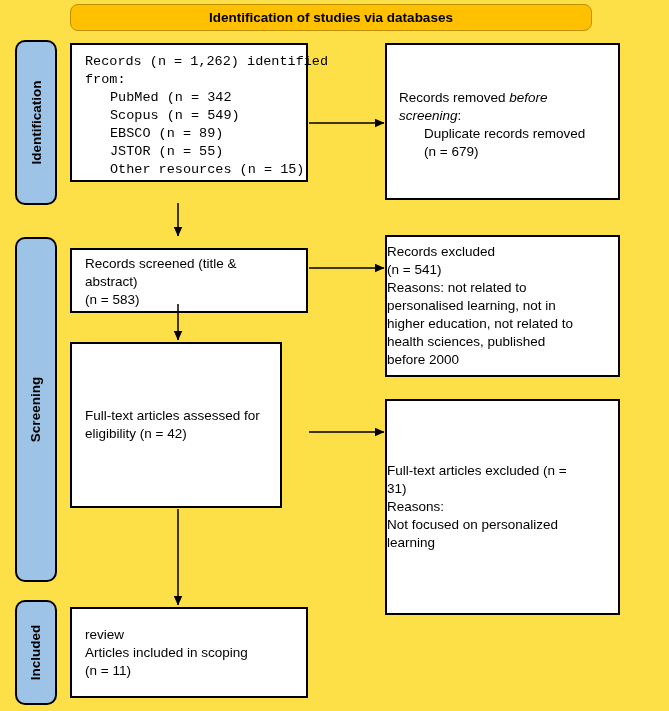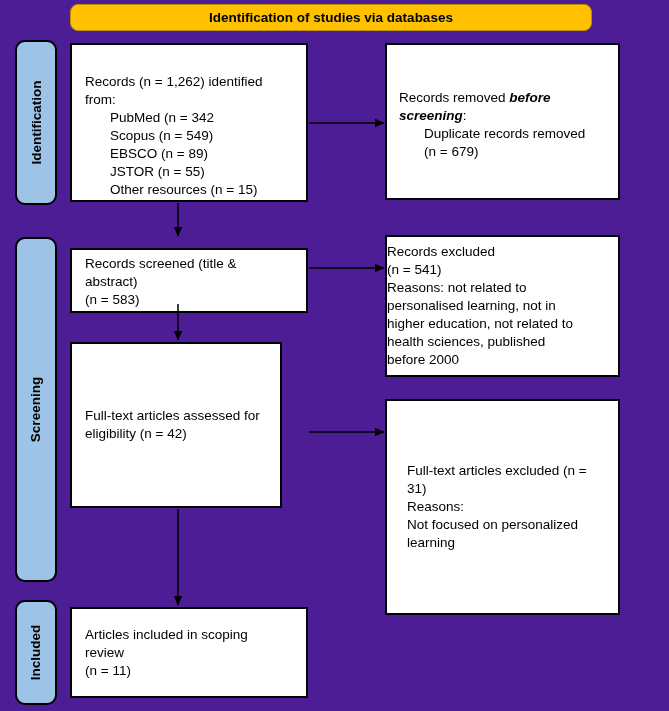--- a/index.html
+++ b/index.html
@@ -1,20 +1,20 @@
 <!DOCTYPE html>
 <html style="--banner-bg: #FFC000; --banner-border: #BF9000; --stage-bg: #9DC3E6; --box-border: #000000; --arrow: #000000;"><head>
 <meta charset="utf-8">
 <style>
   html, body { margin: 0; padding: 0; background: #ffffff; }
   .diagram {
     position: relative;
     width: 669px;
     height: 711px;
-    background: #4c1d95;
+    background: #fde047;
     font-family: "Liberation Sans", "DejaVu Sans", sans-serif;
     color: #000000;
     overflow: hidden;
   }
 
   
   .banner {
     position: absolute;
     left: 70px; top: 4px;
     width: 522px; height: 27px;
@@ -48,29 +48,29 @@
   
   .box {
     position: absolute;
     box-sizing: border-box;
     background: #ffffff;
     border: 2px solid var(--box-border, #000000);
     font-size: 13.5px;
     line-height: 18px;
   }
   .box .line { white-space: nowrap; }
-  .box .italic { font-style: italic; font-weight: bold; }
+  .box .italic { font-style: italic; }
   .vcenter { display: flex; flex-direction: column; justify-content: center; }
 
-  #box-records-identified { left: 70px;  top: 43px;  width: 238px; height: 159px; padding: 28px 4px 0 13px; }
+  #box-records-identified { left: 70px;  top: 43px;  width: 238px; height: 139px; padding: 8px 4px 0 13px; font-family: Liberation Mono, monospace; }
   #box-records-removed    { left: 385px; top: 43px;  width: 235px; height: 157px; padding: 6px 4px 0 12px; }
   #box-records-screened   { left: 70px;  top: 248px; width: 238px; height: 65px;  padding: 5px 4px 0 13px; }
   #box-records-excluded   { left: 385px; top: 235px; width: 235px; height: 142px; padding: 6px 4px 0 0; }
   #box-fulltext-assessed  { left: 70px;  top: 342px; width: 212px; height: 166px; padding: 0 4px 0 13px; }
-  #box-fulltext-excluded  { left: 385px; top: 399px; width: 235px; height: 216px; padding: 0 4px 0 20px; }
+  #box-fulltext-excluded  { left: 385px; top: 399px; width: 235px; height: 216px; padding: 0 4px 0 0; }
   #box-articles-included  { left: 70px;  top: 607px; width: 238px; height: 91px;  padding: 0 4px 0 13px; }
 
   
   .arrows {
     position: absolute;
     left: 0; top: 0;
     width: 669px; height: 711px;
     pointer-events: none;
   }
   .arrows line { stroke: var(--arrow, #000000); stroke-width: 1.5; }
@@ -133,22 +133,22 @@
 
   <div class="box vcenter" id="box-fulltext-excluded">
       <div class="line"><span>Full-text articles excluded (n =</span></div>
       <div class="line"><span>31)</span></div>
       <div class="line"><span>Reasons:</span></div>
       <div class="line"><span>Not focused on personalized</span></div>
       <div class="line"><span>learning</span></div>
     </div>
 
   <div class="box vcenter" id="box-articles-included">
+      <div class="line"><span>review</span></div>
       <div class="line"><span>Articles included in scoping</span></div>
-      <div class="line"><span>review</span></div>
       <div class="line"><span>(n = 11)</span></div>
     </div>
 
   <svg class="arrows" viewBox="0 0 669 711">
     <defs>
       <marker id="ah" markerUnits="userSpaceOnUse" markerWidth="10" markerHeight="9" refX="9.5" refY="4.5" orient="auto">
         <path class="head" d="M0,0 L10,4.5 L0,9 z"></path>
       </marker>
     </defs>
     <line x1="309" y1="123" x2="384" y2="123" marker-end="url(#ah)"></line>

